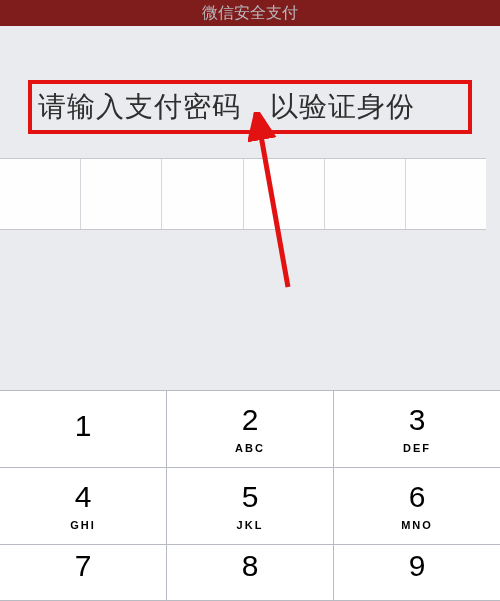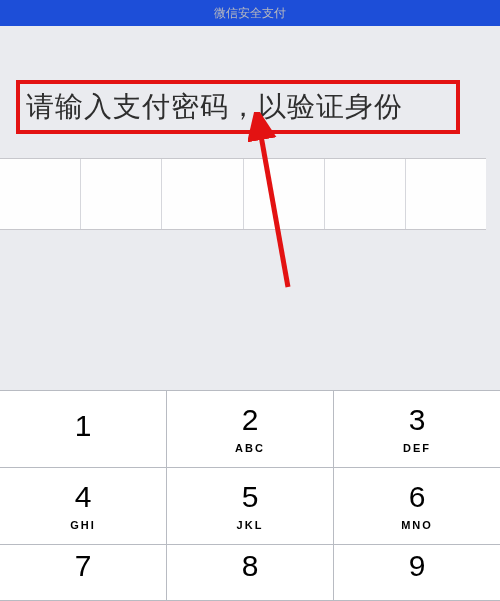--- a/index.html
+++ b/index.html
@@ -7,30 +7,30 @@
       width: 500px;
       height: 601px;
       background: #eaebef;
       font-family: -apple-system, "Helvetica Neue", Arial, sans-serif;
       overflow: hidden;
       position: relative;
     }
     .header {
       width: 100%;
       height: 26px;
-      background: #1d4ed8;
+      background: #7f1d1d;
       display: flex;
       align-items: center;
       justify-content: center;
       color: #b8b9be;
-      font-size: 12px;
+      font-size: 16px;
       text-align: right;
     }
     .prompt-area {
-      padding: 54px 18px 0 16px;
+      padding: 54px 18px 0 28px;
     }
     .prompt-box {
       border: 4px solid #e31212;
       padding: 4px 6px;
       display: inline-block;
       width: 444px;
     }
     .prompt-text {
       color: #2e2e2e;
       font-size: 28px;

